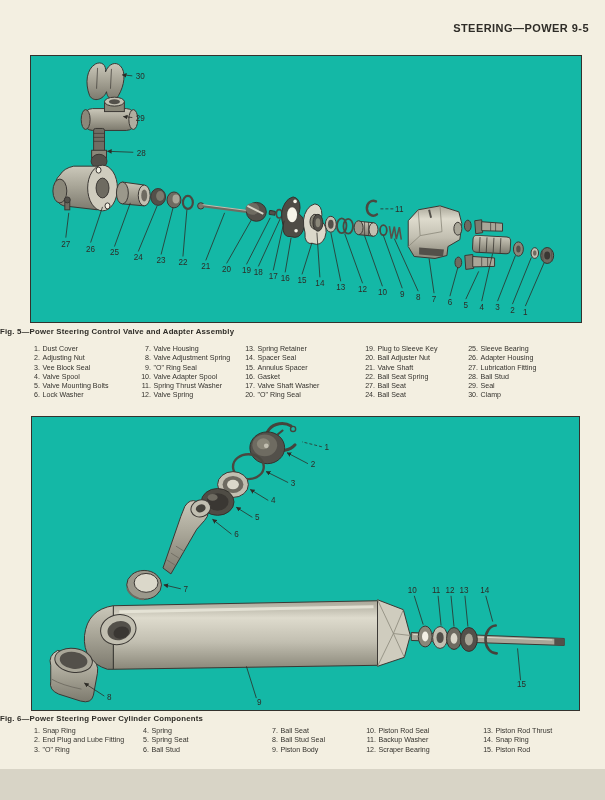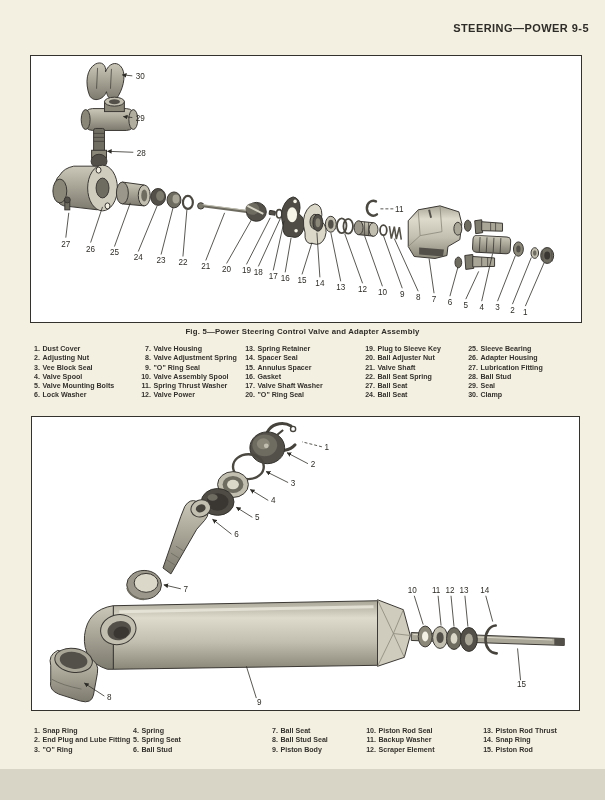--- a/index.html
+++ b/index.html
@@ -1,28 +1,28 @@
 <!DOCTYPE html>
 <html><head>
 <meta charset="utf-8">
 <style>
   html,body{margin:0;padding:0;background:#d8d4c6;}
   .page{position:relative;width:605px;height:769px;background:#f3efe1;
         font-family:"Liberation Sans",sans-serif;color:#35332e;overflow:hidden;}
   .header{position:absolute;top:22px;right:16px;font-size:11px;font-weight:bold;
           letter-spacing:.45px;color:#2e2c27;}
-  .panel{position:absolute;border:1.6px solid #34322d;background:#ffffff;box-sizing:border-box;}
+  .panel{position:absolute;border:1.6px solid #34322d;background:#14b8a6;box-sizing:border-box;}
   .fig5panel{left:30px;top:55px;width:552px;height:268px;}
   .fig6panel{left:31px;top:416px;width:549px;height:295px;}
   .panel svg{display:block;width:100%;height:100%;}
-  .caption{position:absolute;left:0;width:605px;text-align:center;font-size:7.8px;
+  .caption{position:absolute;left:0;width:605px;text-align:left;font-size:7.8px;
            font-weight:bold;letter-spacing:.2px;color:#2e2c27;}
   .cap5{top:327px;}
   .cap6{top:714px;}
-  .pcol{position:absolute;width:112px;font-weight:bold;}
+  .pcol{position:absolute;width:112px;}
   .pitem{height:9.3px;font-size:7.1px;line-height:9.3px;white-space:nowrap;color:#34322d;}
   .pnum{display:inline-block;width:13px;text-align:right;margin-right:2.5px;}
   .footer{position:absolute;top:773px;right:22px;font-size:6.8px;font-weight:bold;
           letter-spacing:.55px;color:#55524b;}
   .co{font-size:8.2px;fill:#2e2c27;font-family:"Liberation Sans",sans-serif;}
   .ld{stroke:#2e2c27;stroke-width:.8;fill:none;}
   .dash{stroke-dasharray:3 2;}
   .det{stroke:#3a3733;}
 </style>
 </head>
@@ -253,23 +253,23 @@
       <div class="pitem"><span class="pnum">2.</span><span>Adjusting Nut</span></div>
       <div class="pitem"><span class="pnum">3.</span><span>Vee Block Seal</span></div>
       <div class="pitem"><span class="pnum">4.</span><span>Valve Spool</span></div>
       <div class="pitem"><span class="pnum">5.</span><span>Valve Mounting Bolts</span></div>
       <div class="pitem"><span class="pnum">6.</span><span>Lock Washer</span></div>
     </div>
     <div class="pcol" style="left:138px;top:345px">
       <div class="pitem"><span class="pnum">7.</span><span>Valve Housing</span></div>
       <div class="pitem"><span class="pnum">8.</span><span>Valve Adjustment Spring</span></div>
       <div class="pitem"><span class="pnum">9.</span><span>"O" Ring Seal</span></div>
-      <div class="pitem"><span class="pnum">10.</span><span>Valve Assembly Spool</span></div>
+      <div class="pitem"><span class="pnum">10.</span><span>Valve Adapter Spool</span></div>
       <div class="pitem"><span class="pnum">11.</span><span>Spring Thrust Washer</span></div>
-      <div class="pitem"><span class="pnum">12.</span><span>Valve Power</span></div>
+      <div class="pitem"><span class="pnum">12.</span><span>Valve Spring</span></div>
     </div>
     <div class="pcol" style="left:242px;top:345px">
       <div class="pitem"><span class="pnum">13.</span><span>Spring Retainer</span></div>
       <div class="pitem"><span class="pnum">14.</span><span>Spacer Seal</span></div>
       <div class="pitem"><span class="pnum">15.</span><span>Annulus Spacer</span></div>
       <div class="pitem"><span class="pnum">16.</span><span>Gasket</span></div>
       <div class="pitem"><span class="pnum">17.</span><span>Valve Shaft Washer</span></div>
       <div class="pitem"><span class="pnum">20.</span><span>"O" Ring Seal</span></div>
     </div>
     <div class="pcol" style="left:362px;top:345px">
@@ -398,41 +398,42 @@
         <text class="co" x="413" y="593">10</text>
         <text class="co" x="437" y="593">11</text>
         <text class="co" x="451" y="593">12</text>
         <text class="co" x="465" y="593">13</text>
         <text class="co" x="486" y="593">14</text>
         <text class="co" x="523" y="688">15</text>
       </g>
     </svg>
   </div>
 
+  <div class="caption cap6">Fig. 6—Power Steering Power Cylinder Components</div>
 
   <div>
     <div class="pcol" style="left:27px;top:727px">
       <div class="pitem"><span class="pnum">1.</span><span>Snap Ring</span></div>
       <div class="pitem"><span class="pnum">2.</span><span>End Plug and Lube Fitting</span></div>
       <div class="pitem"><span class="pnum">3.</span><span>"O" Ring</span></div>
     </div>
-    <div class="pcol" style="left:126px;top:727px">
+    <div class="pcol" style="left:136px;top:727px">
       <div class="pitem"><span class="pnum">4.</span><span>Spring</span></div>
       <div class="pitem"><span class="pnum">5.</span><span>Spring Seat</span></div>
       <div class="pitem"><span class="pnum">6.</span><span>Ball Stud</span></div>
     </div>
     <div class="pcol" style="left:265px;top:727px">
       <div class="pitem"><span class="pnum">7.</span><span>Ball Seat</span></div>
       <div class="pitem"><span class="pnum">8.</span><span>Ball Stud Seal</span></div>
       <div class="pitem"><span class="pnum">9.</span><span>Piston Body</span></div>
     </div>
     <div class="pcol" style="left:363px;top:727px">
       <div class="pitem"><span class="pnum">10.</span><span>Piston Rod Seal</span></div>
       <div class="pitem"><span class="pnum">11.</span><span>Backup Washer</span></div>
-      <div class="pitem"><span class="pnum">12.</span><span>Scraper Element</span></div>
+      <div class="pitem"><span class="pnum">12.</span><span>Scraper Bearing</span></div>
     </div>
     <div class="pcol" style="left:480px;top:727px">
       <div class="pitem"><span class="pnum">13.</span><span>Piston Rod Thrust</span></div>
       <div class="pitem"><span class="pnum">14.</span><span>Snap Ring</span></div>
       <div class="pitem"><span class="pnum">15.</span><span>Piston Rod</span></div>
     </div>
   </div>
 
   <div class="footer">CHEVY II SHOP MANUAL SUPPLEMENT</div>
 

